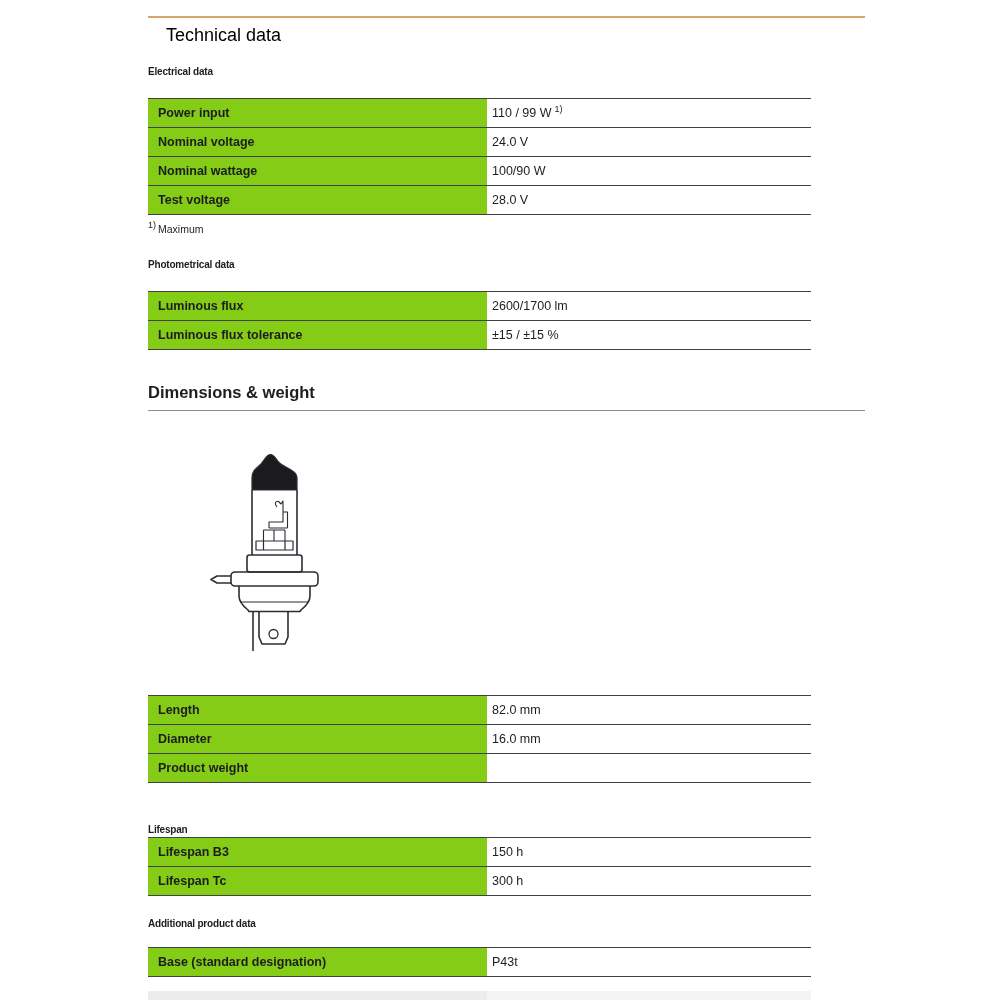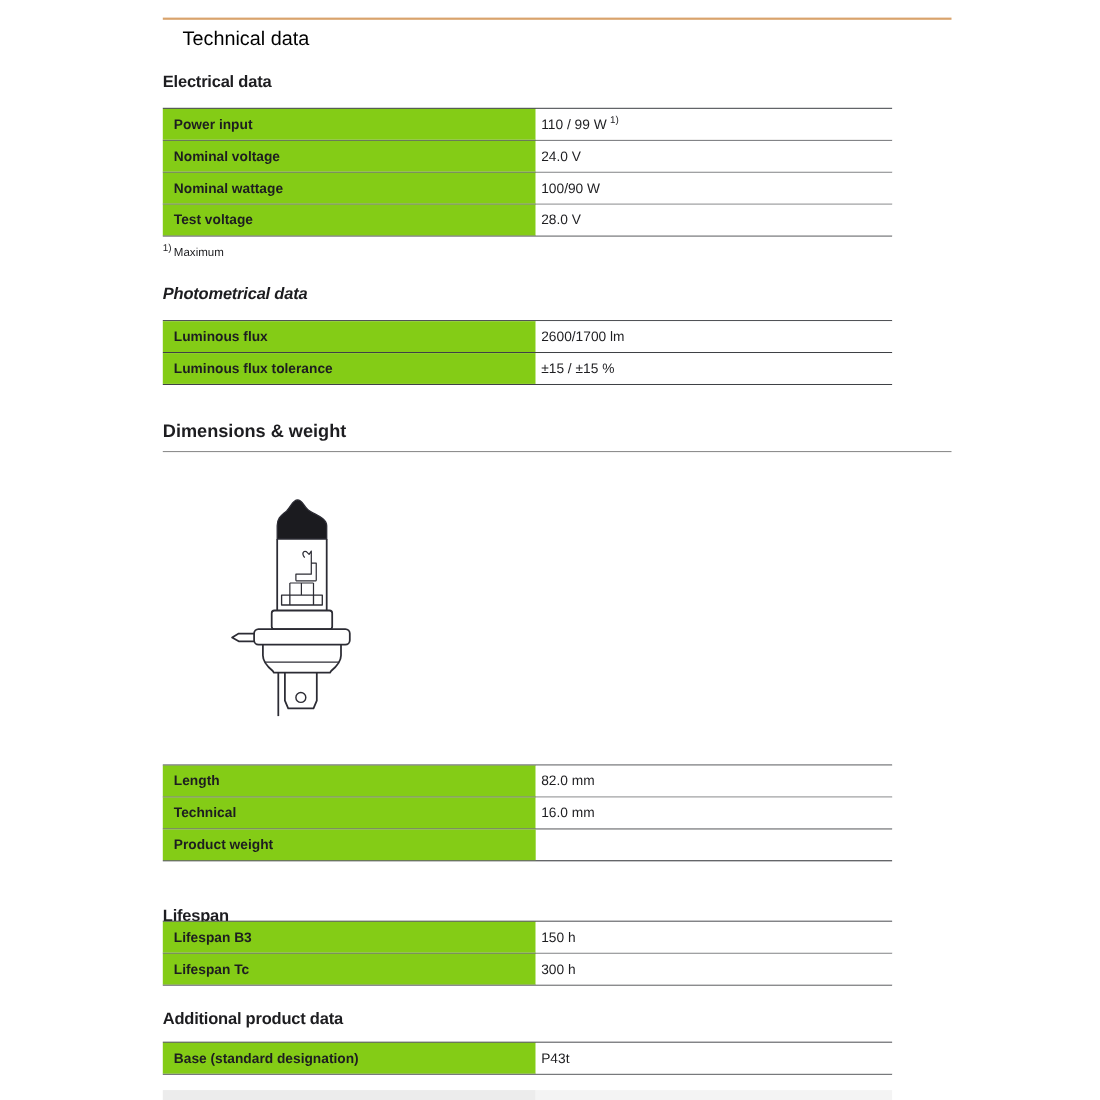--- a/index.html
+++ b/index.html
@@ -4,23 +4,23 @@
 <style>
   html,body{margin:0;padding:0;}
   body{
     width:1000px;height:1000px;position:relative;overflow:hidden;
     background:#ffffff;color:#1d1d20;
     font-family:"Liberation Sans", sans-serif;
   }
   .abs{position:absolute;}
   #orange-line{left:148px;top:16px;width:717px;height:2px;background:#d9a36c;}
   #technical-data{left:166px;top:25px;font-size:18px;color:#000000;}
-  .h3{left:148px;font-size:15px;font-weight:700;letter-spacing:-0.2px;color:#1d1d20;}
+  .h3{left:148px;font-size:10px;font-weight:700;letter-spacing:-0.2px;color:#1d1d20;}
   #h-electrical{top:66px;}
-  #h-photometrical{top:259px;font-style:italic;}
+  #h-photometrical{top:259px;}
   #h-lifespan{top:824px;}
   #h-additional{top:918px;}
   .h2{left:148px;top:383px;font-size:16.5px;font-weight:700;color:#1d1d20;}
   #dim-rule{left:148px;top:410px;width:717px;height:1px;background:#8e8e8e;}
   .table{left:148px;width:663px;border-top:1px solid #3f4145;}
   #t-electrical{top:98px;}
   #t-photometrical{top:291px;}
   #t-dimensions{top:695px;}
   #t-lifespan{top:837px;}
   #t-additional{top:947px;}
@@ -125,21 +125,21 @@
 </svg>
 
 <div id="t-dimensions" class="abs table">
   <div class="trow">
     <div class="tlabel">Length</div>
     <div class="tvalue">
         <span>82.0 mm</span>
       </div>
   </div>
   <div class="trow">
-    <div class="tlabel">Technical</div>
+    <div class="tlabel">Diameter</div>
     <div class="tvalue">
         <span>16.0 mm</span>
       </div>
   </div>
   <div class="trow">
     <div class="tlabel">Product weight</div>
   </div>
 </div>
 
 <div id="h-lifespan" class="abs h3">Lifespan</div>

